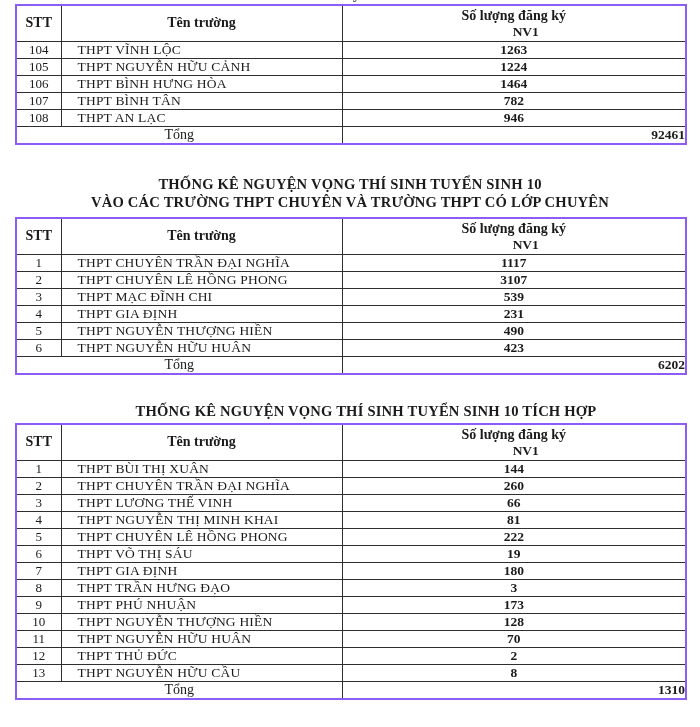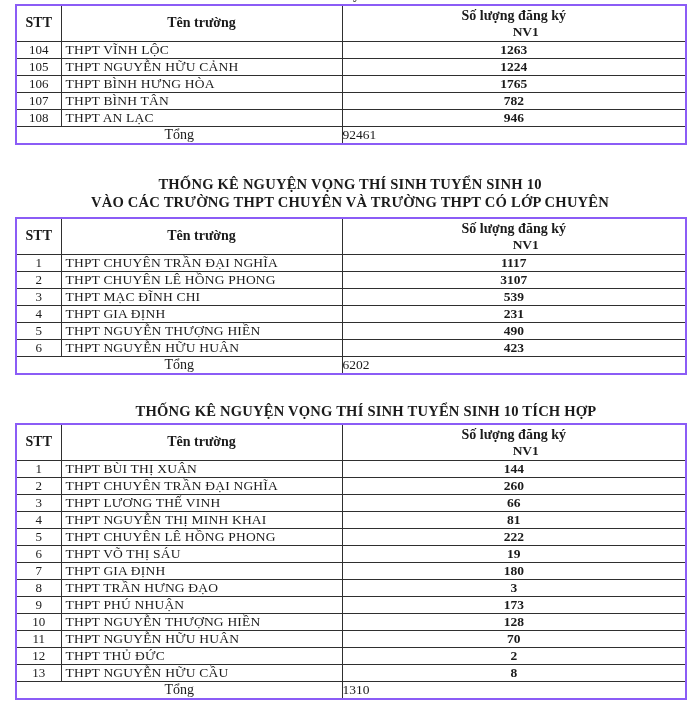--- a/index.html
+++ b/index.html
@@ -22,24 +22,24 @@
   .t3 { top:423px; }
   col.c-stt    { width:45px; }
   col.c-school { width:281px; }
   col.c-count  { width:344px; }
   th, td { border:1.5px solid #2f2f2f; vertical-align:middle; }
   th { height:36px; font-weight:bold; font-size:14px; text-align:center; }
   .h-count-l1 { font-weight:bold; font-size:14px;   line-height:16px; }
   .h-count-l2 { font-weight:bold; font-size:13.5px; line-height:15px;padding-left:24px; }
   td { height:17px; font-size:13.5px; font-weight:normal; }
   td.cell-stt    { text-align:center; font-size:13px; }
-  td.cell-school { padding-left:4px; letter-spacing:.2px;font-family:Liberation Serif, serif; }
+  td.cell-school { padding-left:16px; letter-spacing:.2px;font-family:Liberation Serif, serif; }
   td.cell-count  { text-align:center; font-weight:bold; }
   tr.total-row td.total-label { text-align:center; font-size:14px; }
-  tr.total-row td.total-value { text-align:left; font-weight:normal; }
+  tr.total-row td.total-value { text-align:right; font-weight:bold;padding-left:20px; }
 
   
   .sec-title {
     position:absolute; left:0; width:700px; text-align:center;
     font-weight:bold; font-size:14.6px; line-height:17.5px; letter-spacing:.2px;
   }
   .title-2 { top:176px; }
   .title-3 { top:403px;margin-left:16px; }
 
   
@@ -78,21 +78,21 @@
           <td class="cell-count">1263</td>
         </tr>
         <tr>
           <td class="cell-stt">105</td>
           <td class="cell-school">THPT NGUYỄN HỮU CẢNH</td>
           <td class="cell-count">1224</td>
         </tr>
         <tr>
           <td class="cell-stt">106</td>
           <td class="cell-school">THPT BÌNH HƯNG HÒA</td>
-          <td class="cell-count">1765</td>
+          <td class="cell-count">1464</td>
         </tr>
         <tr>
           <td class="cell-stt">107</td>
           <td class="cell-school">THPT BÌNH TÂN</td>
           <td class="cell-count">782</td>
         </tr>
         <tr>
           <td class="cell-stt">108</td>
           <td class="cell-school">THPT AN LẠC</td>
           <td class="cell-count">946</td>

